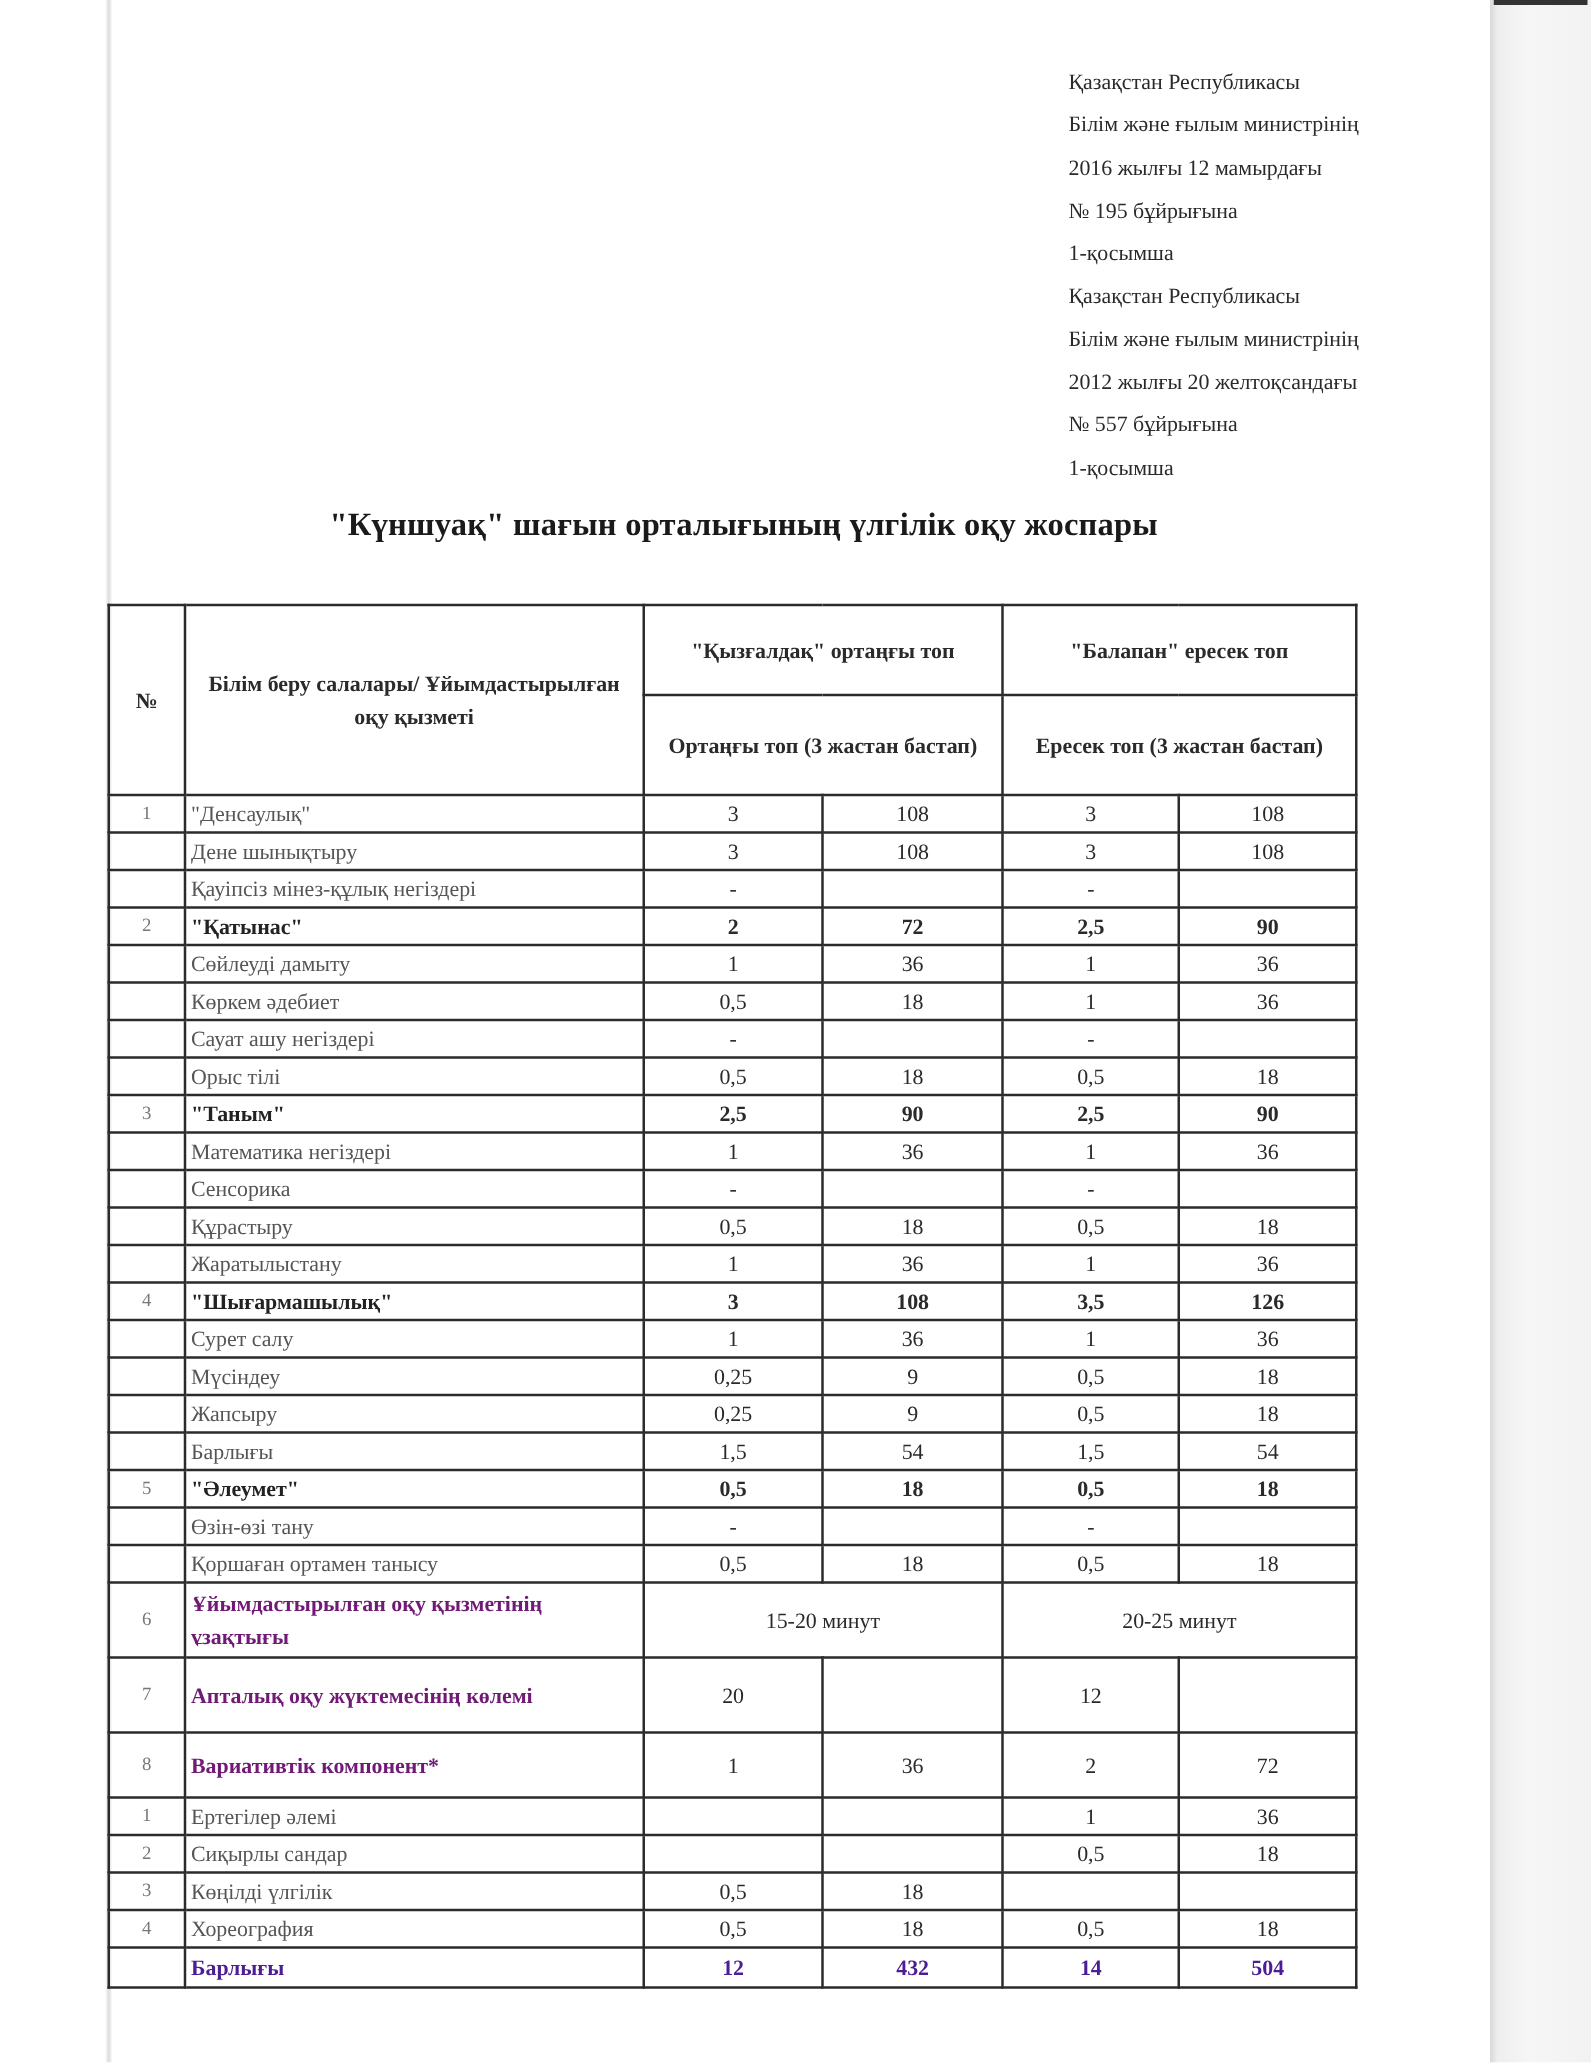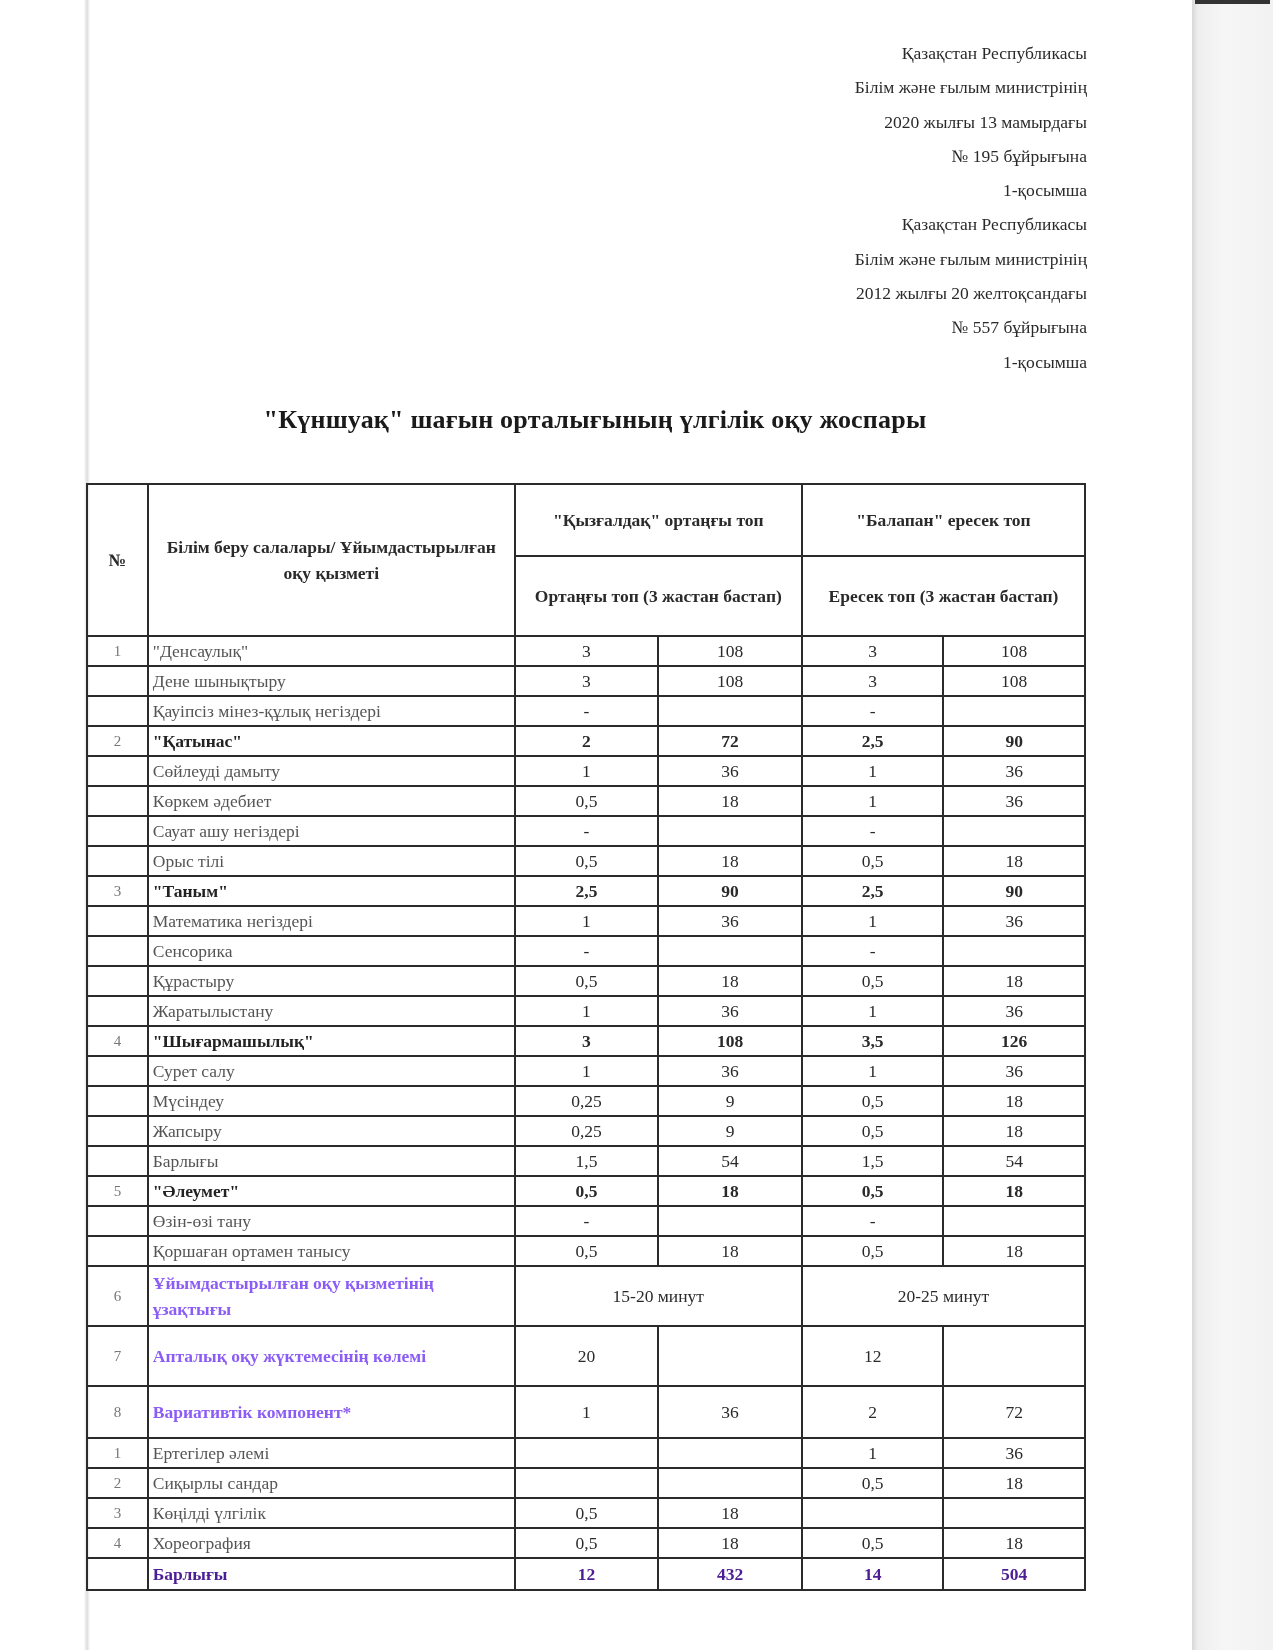--- a/index.html
+++ b/index.html
@@ -12,21 +12,21 @@
       background: linear-gradient(to right, #ffffff, #dcdcdc 50%, #ffffff);
     }
     .edge-right {
       position: absolute; left: 1192px; top: 0; width: 81px; height: 1650px;
       background: linear-gradient(to right, #d8d8d8 0px, #eeeeee 6px, #f6f6f6 40%, #f2f2f2 100%);
     }
     .edge-right-top {
       position: absolute; left: 1195px; top: 0; width: 75px; height: 4px; background: #333;
     }
     .header-block {
-      position: absolute; right: 186px; top: 36px; text-align: right;
+      position: absolute; right: 186px; top: 48px; text-align: left;
       font-size: 17.5px; line-height: 34.3px; color: #2a2a2a; margin-left: 20px;
     }
     .doc-title {
       position: absolute; left: 0; width: 1190px; top: 405px; text-align: center;
       font-size: 26px; font-weight: bold; color: #1a1a1a; letter-spacing: 0.2px;
     }
     table.plan {
       position: absolute; left: 86px; top: 483px; width: 1000px;
       border-collapse: collapse; table-layout: fixed;
       font-size: 17.5px; color: #2a2a2a;
@@ -36,37 +36,37 @@
       overflow: hidden; white-space: nowrap;
     }
     table.plan th { font-weight: bold; text-align: center; white-space: normal; line-height: 26px; }
     table.plan td.num { text-align: center; color: #777; font-size: 15px; }
     table.plan td.name { text-align: left; color: #555; }
     table.plan td.val { text-align: center; }
     tr.row { height: 30px; }
     tr.sec td.name { font-weight: bold; color: #222; }
     tr.sec td.val { font-weight: bold; }
     tr.tall { height: 60px; }
-    tr.tall td.name { font-weight: bold; color: #8b5cf6; white-space: normal; line-height: 26px; }
+    tr.tall td.name { font-weight: bold; color: #701a75; white-space: normal; line-height: 26px; border-radius: 28px; }
     tr.tall td.val { font-weight: normal; }
     tr.total td.name, tr.total td.val { font-weight: bold; color: #4c1d95; }
     .head1 { height: 72px; }
     .head2 { height: 80px; padding-left: 36px; }
   </style>
 </head>
 <body>
 
 <div class="edge-left"></div>
 <div class="edge-right"></div>
 <div class="edge-right-top"></div>
 
 <div class="header-block">
   <div>Қазақстан Республикасы</div>
   <div>Білім және ғылым министрінің</div>
-  <div>2020 жылғы 13 мамырдағы</div>
+  <div>2016 жылғы 12 мамырдағы</div>
   <div>№ 195 бұйрығына</div>
   <div>1-қосымша</div>
   <div>Қазақстан Республикасы</div>
   <div>Білім және ғылым министрінің</div>
   <div>2012 жылғы 20 желтоқсандағы</div>
   <div>№ 557 бұйрығына</div>
   <div>1-қосымша</div>
 </div>
 
 <div class="doc-title">"Күншуақ" шағын орталығының үлгілік оқу жоспары</div>

